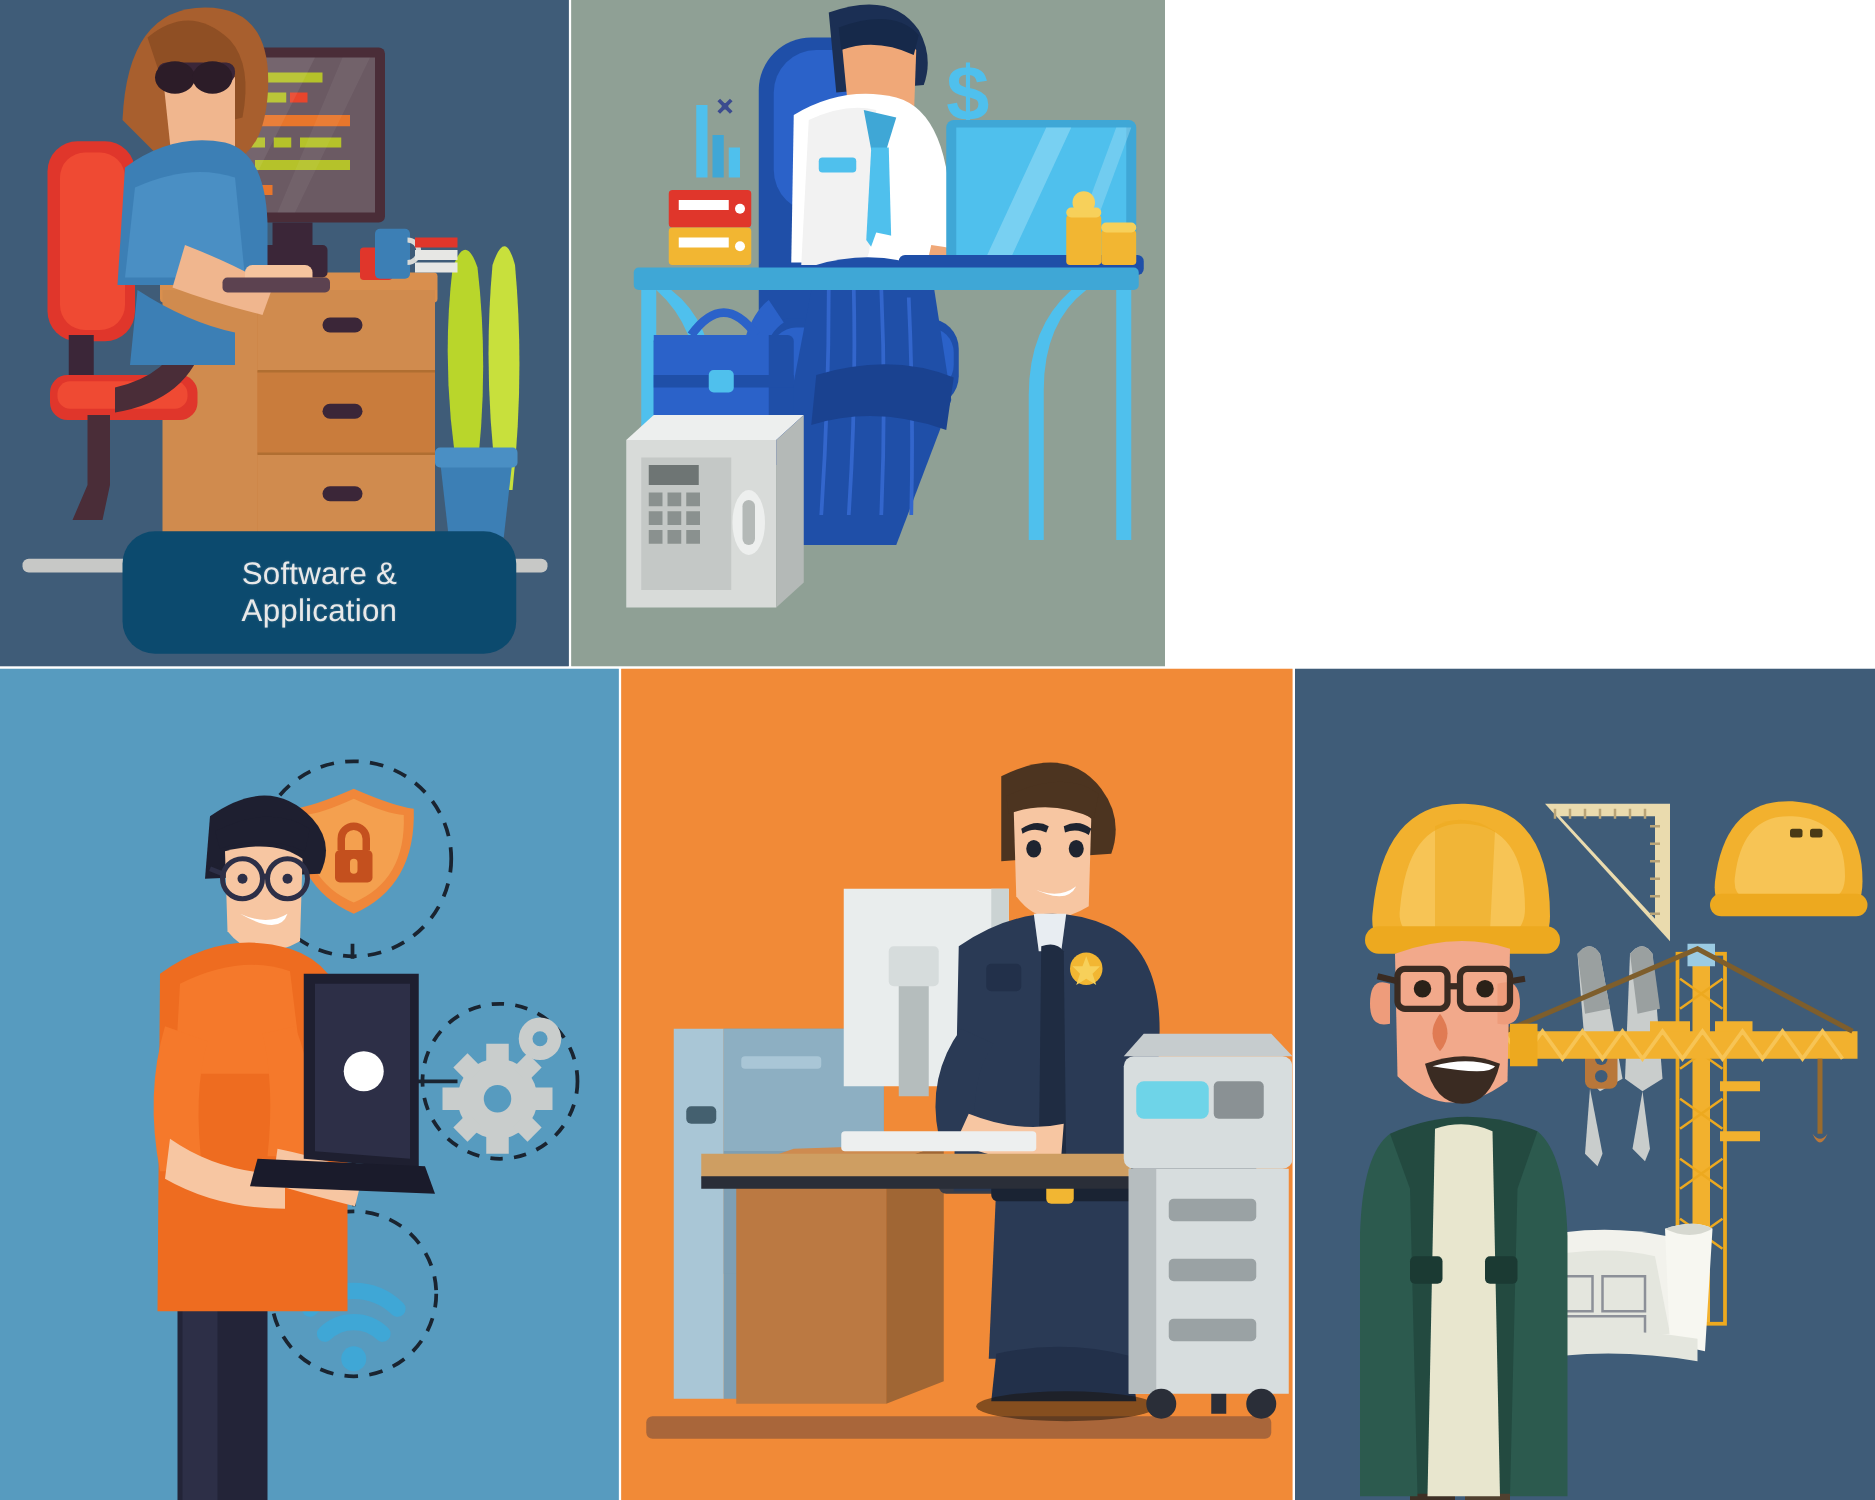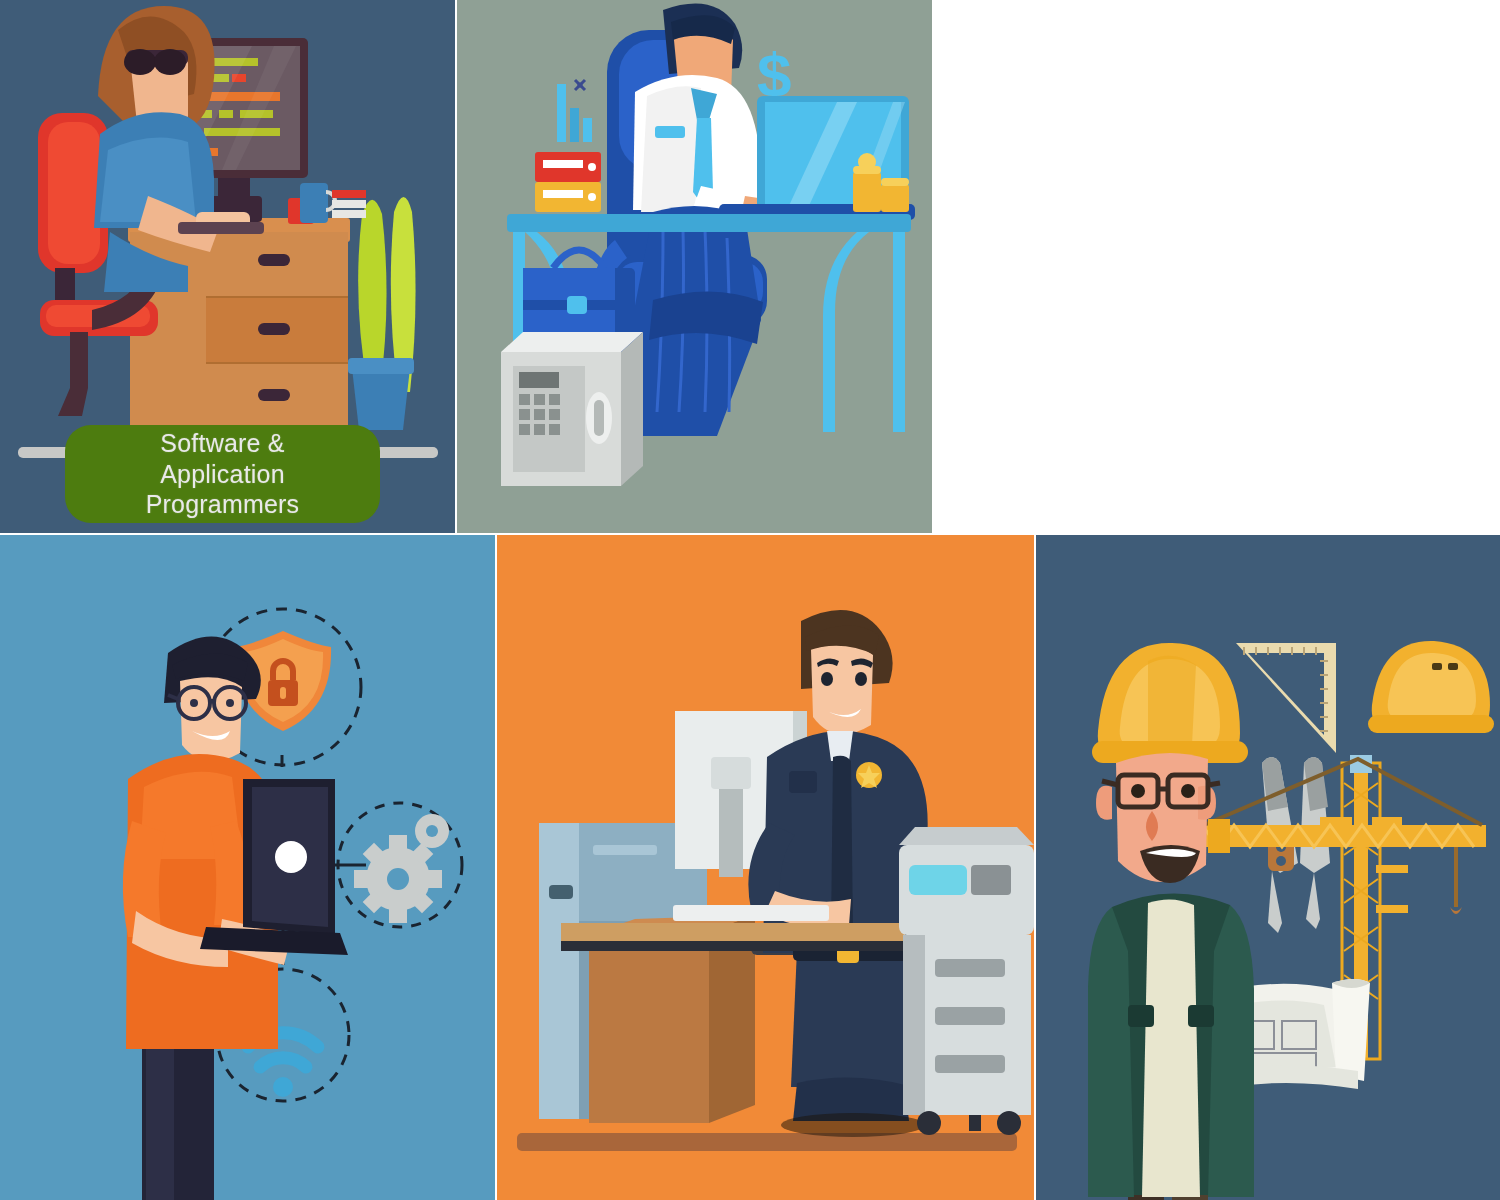--- a/index.html
+++ b/index.html
@@ -12,25 +12,25 @@
   #panel-programmers{left:0;   top:0;    width:455px; height:533px; background:#3F5C78;}
   #panel-accountants{left:457px;top:0;    width:475px; height:533px; background:#8FA095;}
   #panel-title     {left:932px;top:0;    width:568px; height:533px; background:#ffffff;}
   #panel-dba       {left:0;   top:535px; width:495px; height:665px; background:#579BBF;}
   #panel-ict       {left:497px;top:535px; width:537px; height:665px; background:#F18A37;}
   #panel-civil     {left:1036px;top:535px;width:464px; height:665px; background:#3F5C78;}
 
   .art{position:absolute;left:0;top:0;width:100%;height:100%;}
 
   
-  .caption{position:absolute;background:#4d7c0f;border-radius:26px;
+  .caption{position:absolute;background:#0c4a6e;border-radius:26px;
            color:#e9e9e9;text-align:center;font-weight:400;
            display:flex;align-items:center;justify-content:center;
            line-height:1.22;letter-spacing:.2px;
-           text-shadow:0 0 2px rgba(255,255,255,.25);}
+           text-shadow:0 0 2px rgba(255,255,255,.25);margin-left:33px;}
   .caption span{display:block;padding:0 16px;}
   #cap-programmers{left:65px; top:425px; width:315px;height:98px; font-size:25px;}
 </style>
 </head>
 <body>
 
 <div id="poster">
 
   <div class="panel" id="panel-programmers">
     <svg class="art" viewBox="0 0 455 533" preserveAspectRatio="xMidYMid slice">
@@ -106,21 +106,20 @@
         <path d="M108 150 q44 -20 80 -8 l8 80 -96 0 Z" fill="#4A8FC4"></path>
         <path d="M148 196 q46 18 70 34 l-8 22 q-40 -10 -72 -22 Z" fill="#F0B68E"></path>
         <rect x="196" y="212" width="54" height="20" rx="6" fill="#F5C49E"></rect>
         <rect x="178" y="222" width="86" height="12" rx="4" fill="#5C4250"></rect>
         <path d="M110 232 q40 26 78 34 l0 26 -84 0 Z" fill="#3C7FB5"></path>
       </g>
     </svg>
     <div class="caption" id="cap-programmers">
       <span>
         <span>Software &amp; Application</span>
-        <span>Programmers</span>
       </span>
     </div>
   </div>
 
   <div class="panel" id="panel-accountants">
     <svg class="art" viewBox="0 0 475 533" preserveAspectRatio="xMidYMid slice">
       <rect width="475" height="533" fill="#8FA095"></rect>
 
       <g>
         <rect x="100" y="84" width="9" height="58" fill="#4FC0ED"></rect>

